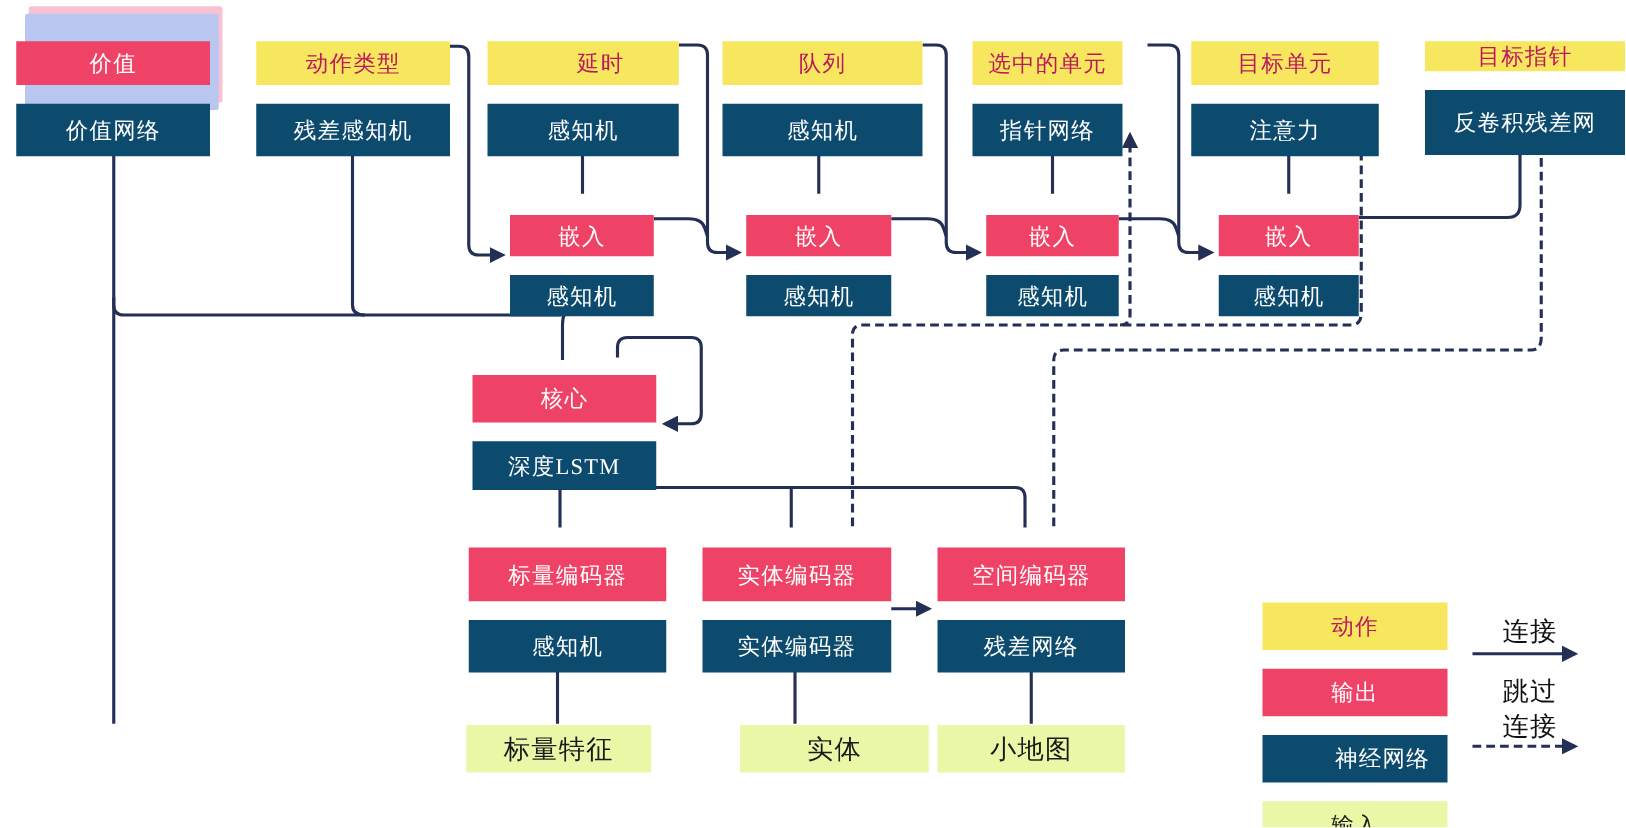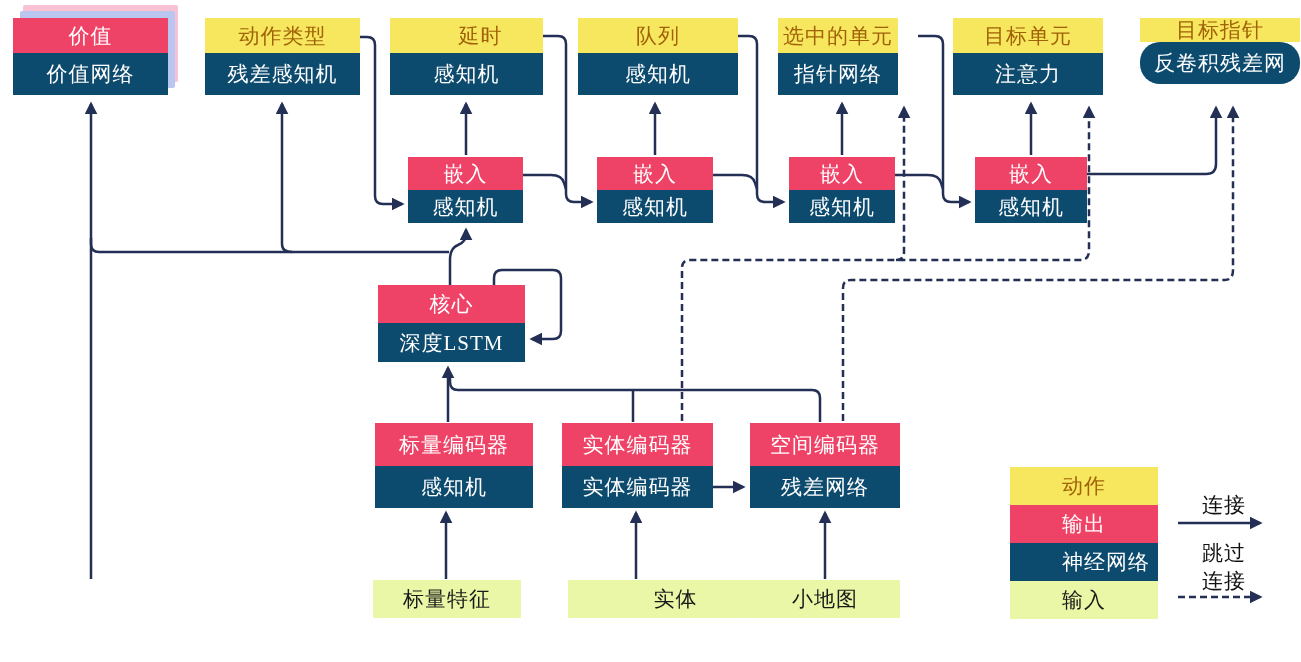--- a/index.html
+++ b/index.html
@@ -4,22 +4,22 @@
 <style>
   html,body{margin:0;padding:0;background:#ffffff;}
   #stage{
     position:relative;width:1301px;height:662px;background:#ffffff;overflow:hidden;
     font-family:"Liberation Serif","DejaVu Serif",serif;
   }
   .layer-shadow{position:absolute;z-index:0;border-radius:2px;}
   #wires{position:absolute;left:0;top:0;z-index:1;}
   .node{position:absolute;z-index:2;display:flex;flex-direction:column;border-radius:1px;}
   .band{display:flex;align-items:center;justify-content:center;
-        font-size:21px;letter-spacing:1px;white-space:nowrap;}
-  .band.yellow{background:#f7e75f;color:#a16207;}
+        font-size:18px;letter-spacing:1px;white-space:nowrap;margin-top:15px;}
+  .band.yellow{background:#f7e75f;color:#be185d;}
   .band.red{background:#ee4266;color:#ffffff;}
   .band.blue{background:#0c4a6e;color:#ffffff;}
   .band.green{background:#eaf7a6;color:#1a1a1a;}
   .inputbox{position:absolute;z-index:2;display:flex;align-items:center;justify-content:center;
         background:#eaf7a6;color:#1a1a1a;font-size:21px;letter-spacing:1px;border-radius:1px;}
   .legend-label{position:absolute;z-index:2;color:#111111;font-size:21px;letter-spacing:1px;
         text-align:center;display:flex;align-items:center;justify-content:center;}
 </style>
 </head>
 <body>
@@ -93,21 +93,21 @@
   <div class="node" style="left:778px;top:18px;width:120px;">
     <div class="band yellow" style="height:35px;">选中的单元</div>
     <div class="band blue" style="height:42px;">指针网络</div>
   </div>
   <div class="node" style="left:953px;top:18px;width:150px;font-family:Liberation Serif, serif;">
     <div class="band yellow" style="height:35px;">目标单元</div>
     <div class="band blue" style="height:42px;">注意力</div>
   </div>
   <div class="node" style="left:1140px;top:18px;width:160px;">
     <div class="band yellow" style="height:24px;">目标指针</div>
-    <div class="band blue" style="height:42px;border-radius:20px;">反卷积残差网</div>
+    <div class="band blue" style="height:52px;">反卷积残差网</div>
   </div>
 
   <div class="node" style="left:408px;top:157px;width:115px;">
     <div class="band red" style="height:33px;">嵌入</div>
     <div class="band blue" style="height:33px;">感知机</div>
   </div>
   <div class="node" style="left:597px;top:157px;width:116px;">
     <div class="band red" style="height:33px;">嵌入</div>
     <div class="band blue" style="height:33px;">感知机</div>
   </div>
@@ -132,21 +132,21 @@
   <div class="node" style="left:562px;top:423px;width:151px;">
     <div class="band red" style="height:43px;">实体编码器</div>
     <div class="band blue" style="height:42px;">实体编码器</div>
   </div>
   <div class="node" style="left:750px;top:423px;width:150px;">
     <div class="band red" style="height:43px;">空间编码器</div>
     <div class="band blue" style="height:42px;">残差网络</div>
   </div>
 
   <div class="inputbox" style="left:373px;top:580px;width:148px;height:38px;">标量特征</div>
-  <div class="inputbox" style="left:568px;top:580px;width:151px;height:38px;padding-left:32px;">实体</div>
+  <div class="inputbox" style="left:592px;top:580px;width:151px;height:38px;">实体</div>
   <div class="inputbox" style="left:750px;top:580px;width:150px;height:38px;">小地图</div>
 
   <div class="node" style="left:1010px;top:467px;width:148px;">
     <div class="band yellow" style="height:38px;">动作</div>
     <div class="band red" style="height:38px;font-family:Liberation Serif, serif;">输出</div>
     <div class="band blue" style="height:38px;padding-left:44px;">神经网络</div>
     <div class="band green" style="height:38px;">输入</div>
   </div>
   <div class="legend-label" style="left:1178px;top:492px;width:92px;height:26px;">连接</div>
   <div class="legend-label" style="left:1178px;top:540px;width:92px;height:26px;">跳过</div>

